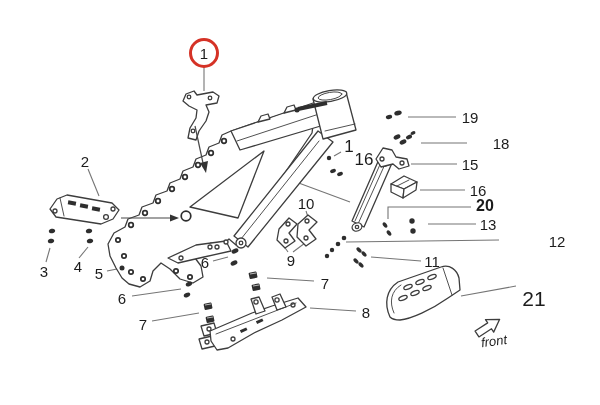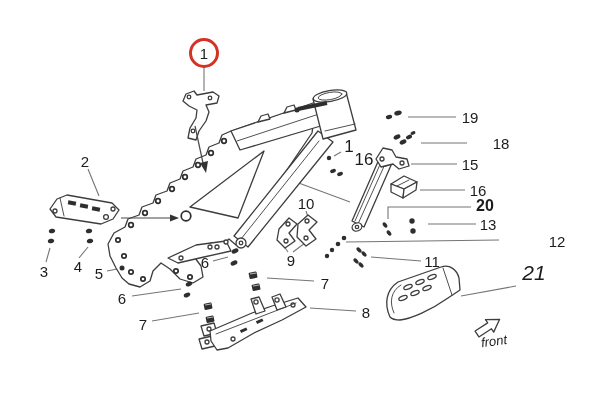--- a/index.html
+++ b/index.html
@@ -291,15 +291,15 @@
   <div class="lbl" style="left:432px;top:261px;">11</div>
   <div class="lbl" style="left:513px;top:241px;margin-left:44px;">12</div>
   <div class="lbl" style="left:488px;top:224px;">13</div>
   <div class="lbl" style="left:478px;top:190px;">16</div>
   <div class="lbl" style="left:470px;top:164px;">15</div>
   <div class="lbl md" style="left:364px;top:160px;">16</div>
   <div class="lbl md" style="left:349px;top:147px;">1</div>
   <div class="lbl" style="left:481px;top:143px;margin-left:20px;">18</div>
   <div class="lbl" style="left:470px;top:117px;">19</div>
   <div class="lbl sb" style="left:485px;top:206px;">20</div>
-  <div class="lbl lg" style="left:534px;top:273px;font-style:italic;">21</div>
+  <div class="lbl lg" style="left:534px;top:299px;">21</div>
   <div class="lbl it" style="left:494px;top:341px;">front</div>
 </div>
 
 </body></html>

